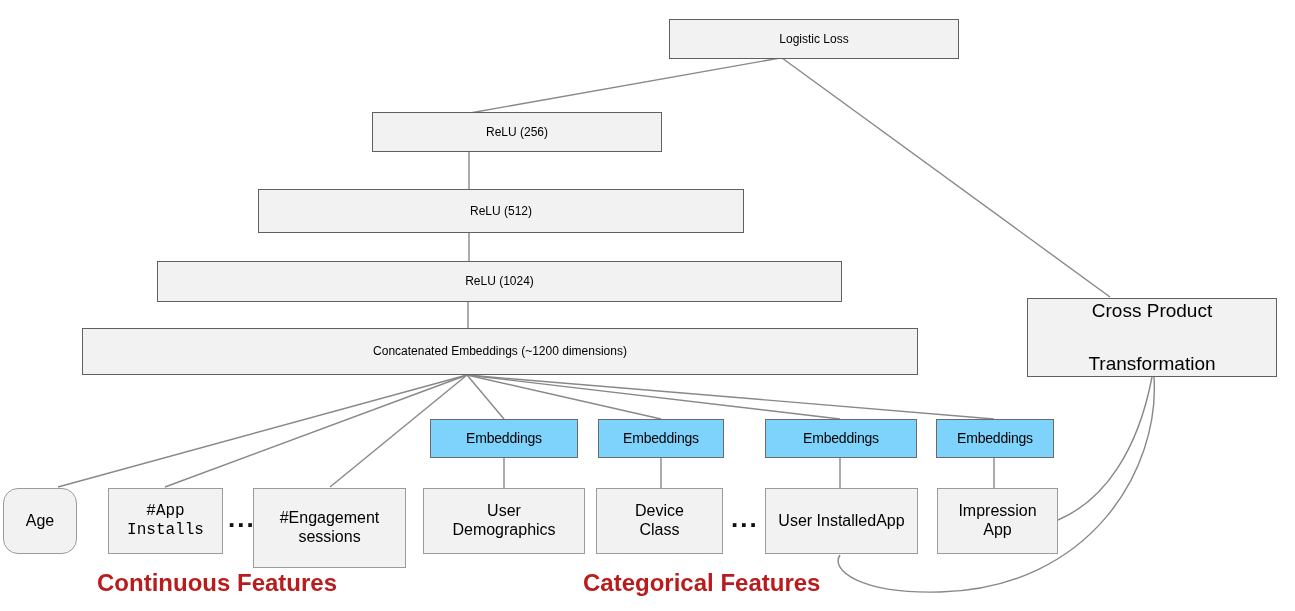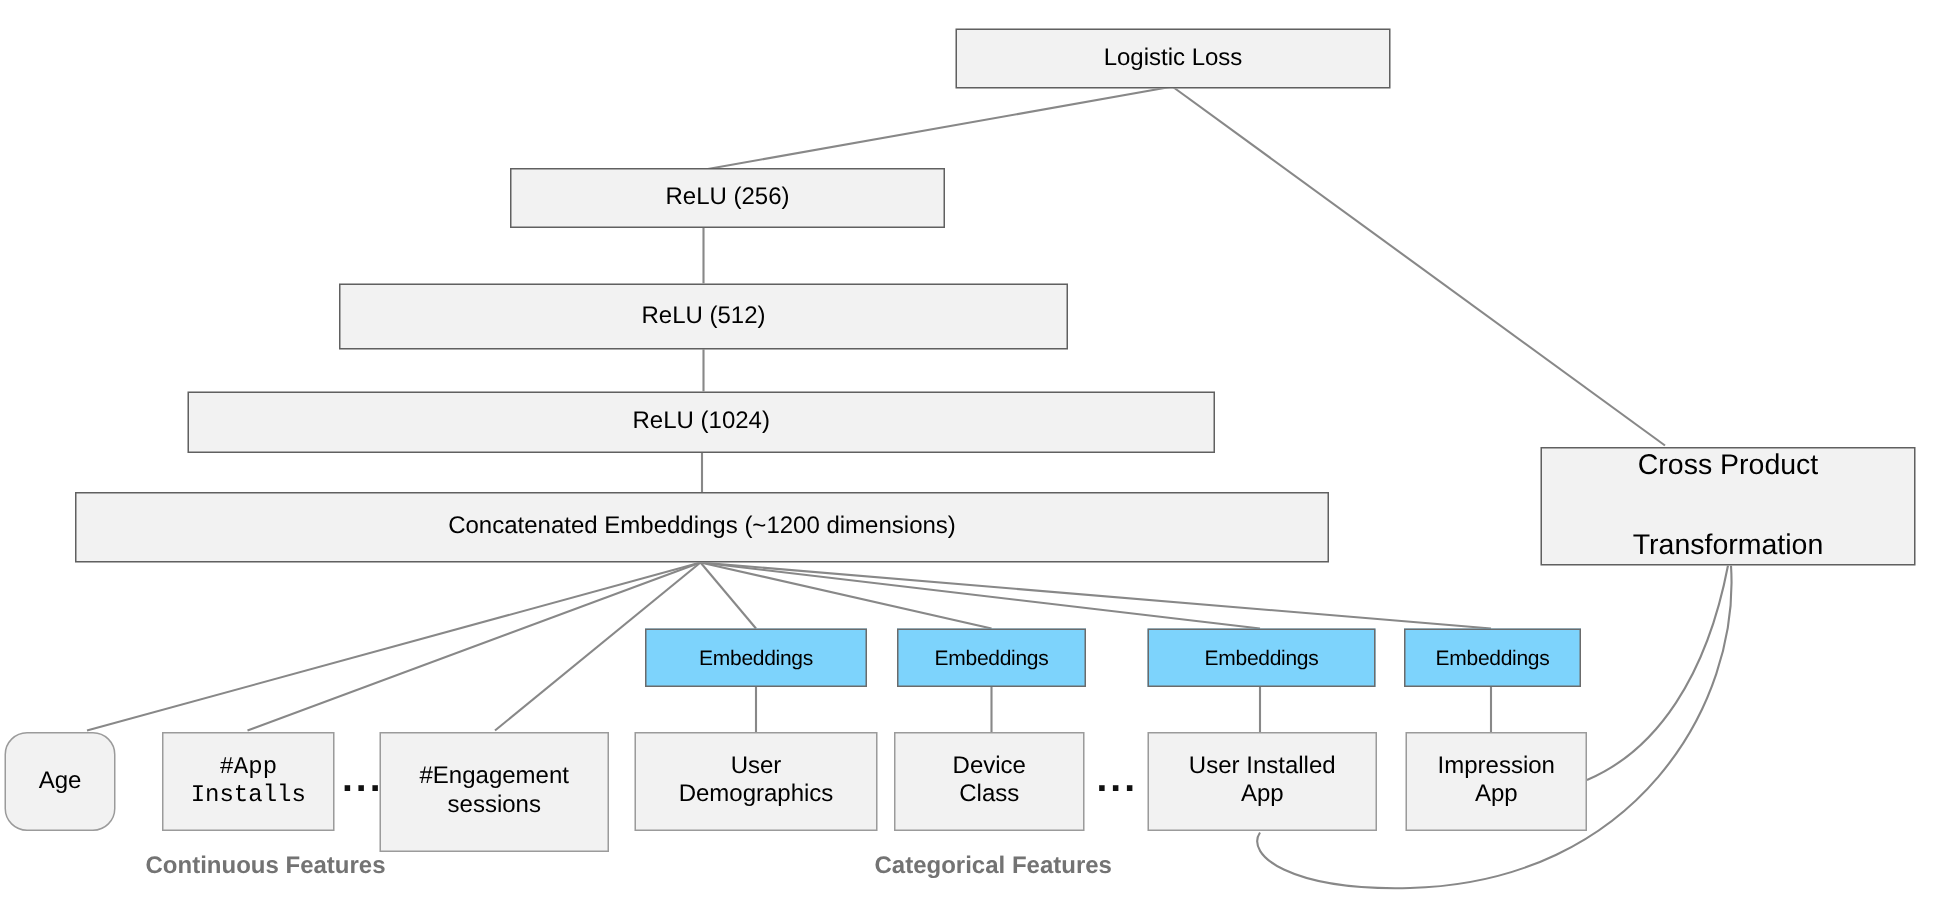--- a/index.html
+++ b/index.html
@@ -24,36 +24,36 @@
     color:#000000;
     line-height:1.18;
     z-index:2;
   }
   .node.dark{
     background:#7dd3fc;
     border:1.5px solid #6b6b6b;
   }
   .node.strong{ border:1.8px solid #606060; }
 
-  .t-big{ font-size:16px; }
+  .t-big{ font-size:12px;margin-left:32px; }
   .t-mid{ font-size:19px;gap:31px; }
   .t-small{ font-size:16px; }
   .t-emb{ font-size:14px; font-family:"Liberation Sans Narrow","Liberation Sans",sans-serif; letter-spacing:-0.2px; }
 
   .dots{
     position:absolute;
     font-size:26px;font-weight:700;color:#111;
     letter-spacing:2px;
     z-index:2;
     line-height:1;
   }
 
   .grouplabel{
     position:absolute;
-    font-size:16px;font-weight:bold;color:#737373;
+    font-size:24px;font-weight:bold;color:#b91c1c;
     white-space:nowrap;
     z-index:2;
   }
 </style>
 </head>
 <body>
 
 <div id="stage">
 
   <svg id="edges" viewBox="0 0 1295 611">
@@ -144,21 +144,21 @@
     <span>Demographics</span>
   </div>
 
   <div class="node t-small" style="left:596px;top:488px;width:127px;height:66px;flex-direction:column;">
     <span>Device</span>
     <span>Class</span>
   </div>
 
   <div class="dots" style="left:731px;top:505px;">...</div>
 
-  <div class="node t-small" style="left:765px;top:488px;width:153px;height:66px;flex-direction:column;">
+  <div class="node t-small" style="left:765px;top:488px;width:153px;height:66px;flex-direction:row;">
     <span>User Installed</span>
     <span>App</span>
   </div>
 
   <div class="node t-small" style="left:937px;top:488px;width:121px;height:66px;flex-direction:column;">
     <span>Impression</span>
     <span>App</span>
   </div>
 
   <div class="grouplabel" style="left:97px;top:569px;">Continuous Features</div>

